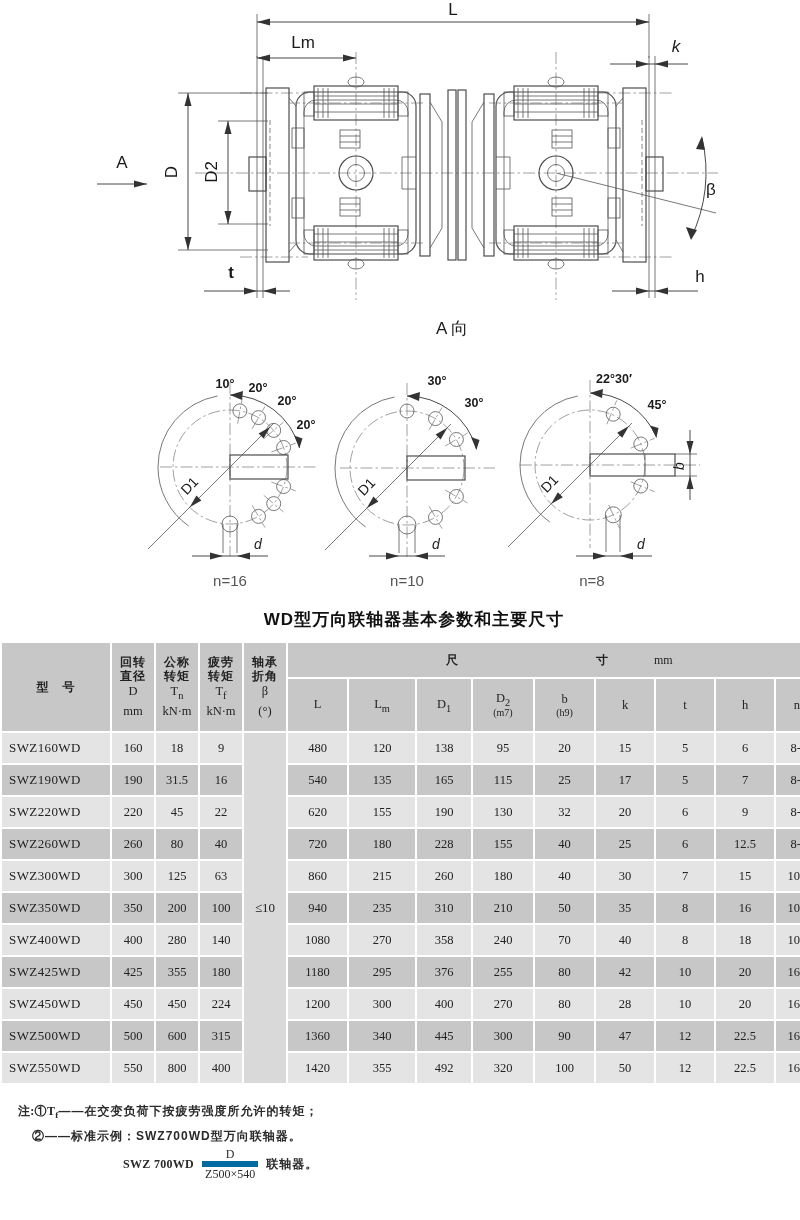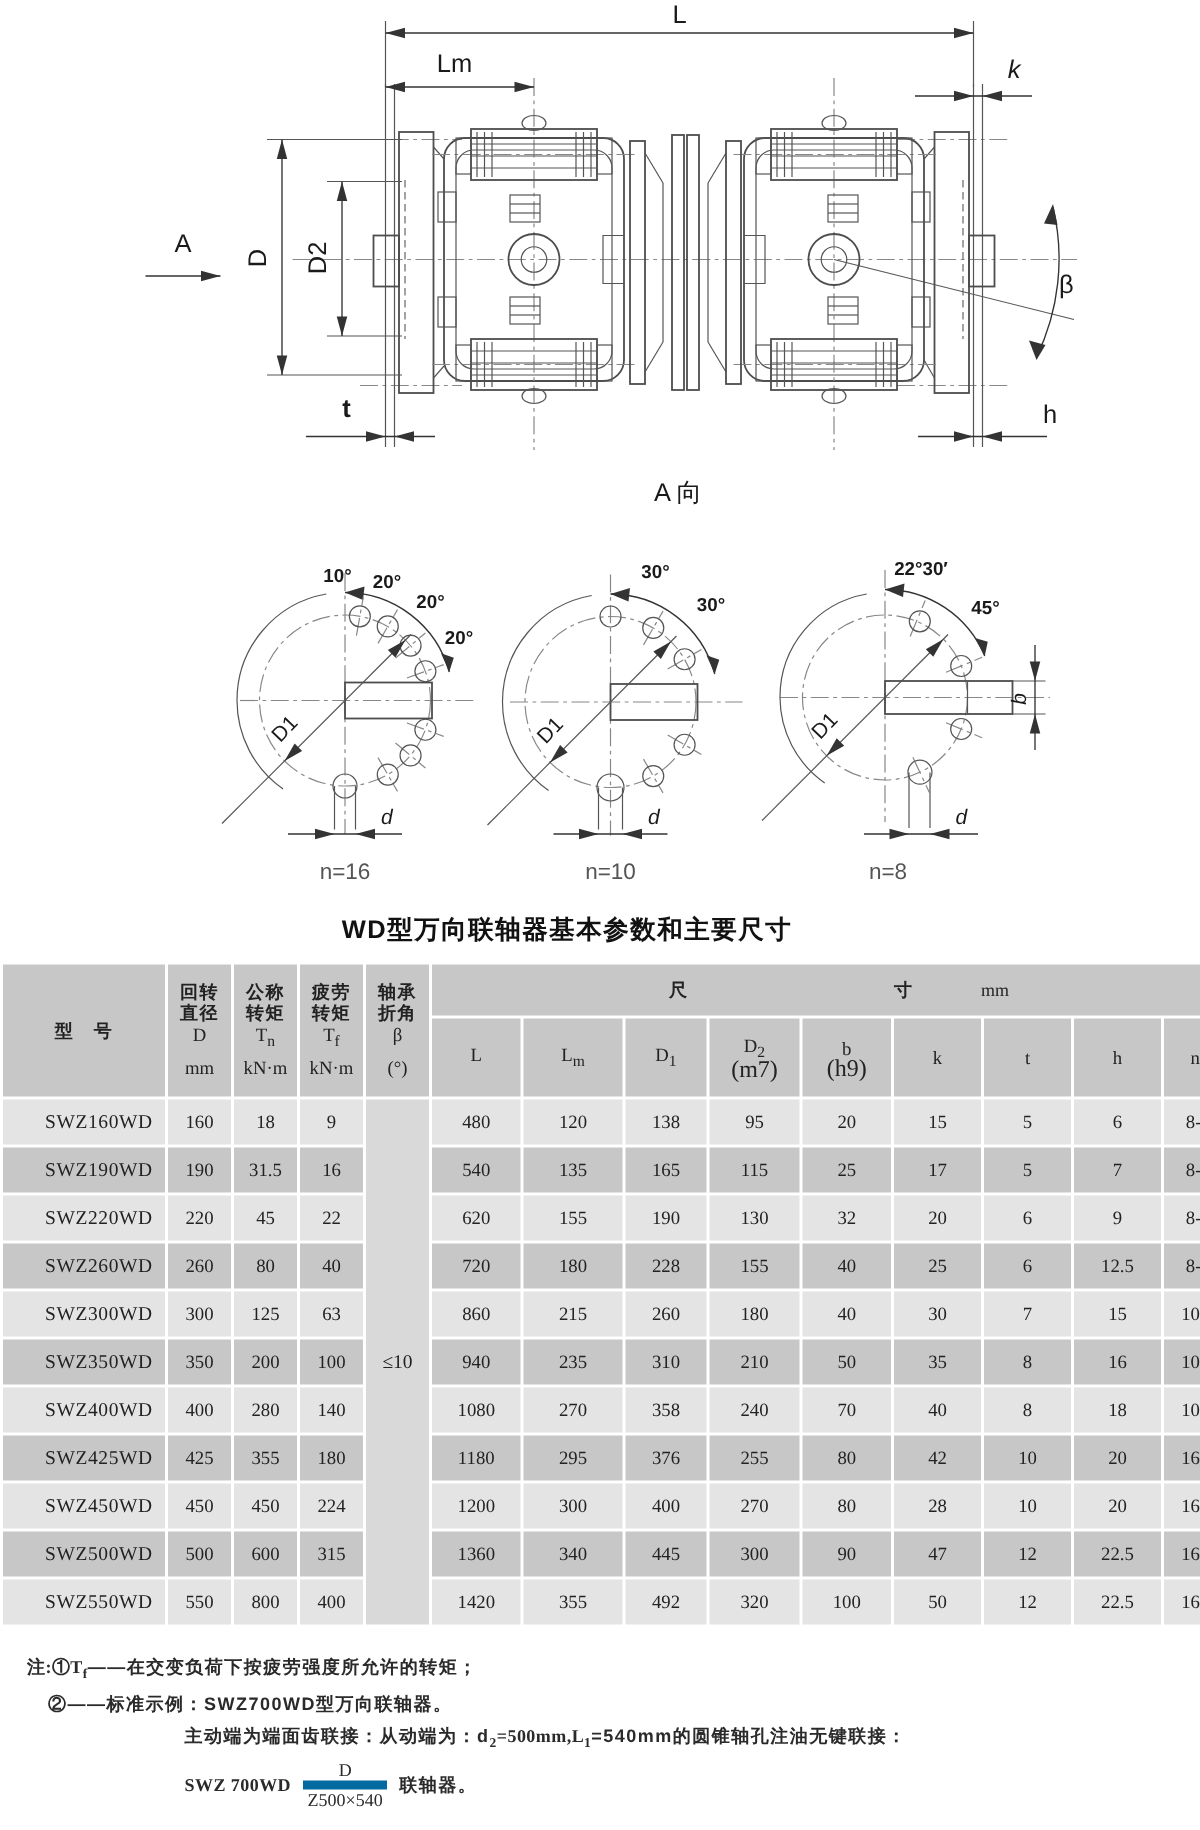--- a/index.html
+++ b/index.html
@@ -13,43 +13,43 @@
   .hid{fill:none;stroke:#666;stroke-width:0.8;stroke-dasharray:5 3;}
   .dim{fill:none;stroke:#333;stroke-width:0.9;}
   .arr{fill:#333;stroke:none;}
   .lbl{font-family:"Liberation Sans",sans-serif;fill:#1a1a1a;font-size:17px;}
   .lbl-sm{font-family:"Liberation Sans",sans-serif;fill:#1a1a1a;font-size:14px;}
   .ang{font-family:"Liberation Sans",sans-serif;fill:#1a1a1a;font-size:12.5px;font-weight:bold;}
   .cap{font-family:"Liberation Sans",sans-serif;fill:#555;font-size:15px;}
   .it{font-style:italic;}
   .bold{font-weight:bold;}
   
-  #title-row{width:656px;text-align:center;}
+  #title-row{width:656px;text-align:center;margin-left:36px;}
   #page-title{display:inline-block;margin:8px 0 10px 100px;font-size:17px;font-weight:bold;
               letter-spacing:1px;color:#111;}
   
   table#spec{border-collapse:separate;border-spacing:2px;width:800px;table-layout:fixed;
              background:#fff;}
   #spec th,#spec td{padding:0;margin:0;}
   #spec thead th{background:#c7c7c7;text-align:center;vertical-align:middle;
                  font-weight:normal;font-size:12px;color:#222;}
   #spec thead .hz{font-family:Liberation Serif, serif;font-weight:600;line-height:14px;letter-spacing:1px;}
   #spec thead .sym,#spec thead .unit{font-family:"Liberation Serif",serif;font-size:12.5px;line-height:16px;}
   #spec .grp{height:34px;}
   #spec .grp .g{display:flex;align-items:center;height:34px;}
   #spec .grp .g1{margin-left:158px;font-weight:600;letter-spacing:0;}
   #spec .grp .g2{margin-left:138px;font-weight:600;}
   #spec .grp .g3{margin-left:46px;font-family:"Liberation Serif",serif;}
   #spec .subhead th{height:52px;font-family:"Liberation Serif",serif;font-size:12.5px;}
-  #spec .subhead .bot{font-size:16px;line-height:12px;}
+  #spec .subhead .bot{font-size:10px;line-height:12px;}
   #spec tbody td{height:30px;text-align:center;vertical-align:middle;
                  font-family:"Liberation Serif",serif;font-size:12.5px;color:#222;}
   #spec tbody tr:nth-child(odd) td{background:#e4e4e4;}
   #spec tbody tr:nth-child(even) td{background:#c7c7c7;}
-  #spec tbody td.model{text-align:left;padding-left:28px;font-size:13px;letter-spacing:.4px;}
+  #spec tbody td.model{text-align:left;padding-left:7px;font-size:13px;letter-spacing:.4px;}
   #spec tbody td.beta-cell{background:#d9d9d9 !important;font-size:13px;}
   
   #notes{margin:16px 0 0 18px;font-size:12px;color:#2a2a2a;font-weight:600;letter-spacing:1px;}
   #notes .line{line-height:21px;}
   #notes .ind1{margin-left:14px;}
   #notes .ind2{margin-left:105px;font-weight:600;}
   #notes sub{font-size:9px;}
   .frac{display:inline-block;text-align:center;vertical-align:middle;margin:0 8px;
         font-family:"Liberation Serif",serif;font-weight:normal;letter-spacing:0;}
   .frac .num{display:block;line-height:14px;}
@@ -582,19 +582,18 @@
           <td>12</td>
           <td>22.5</td>
           <td>16-31</td>
         </tr>
       </tbody>
   </table>
 
   <div id="notes">
     <div class="line"><span class="serif">注:①T</span><sub class="serif">f</sub><span>——在交变负荷下按疲劳强度所允许的转矩；</span></div>
     <div class="line ind1"><span>②——标准示例：SWZ700WD型万向联轴器。</span></div>
-    <div class="line ind2"><span>主动端为端面齿联接：从动端为：d</span><sub class="serif">2</sub><span class="serif">=500mm,L</span><sub class="serif">1</sub><span>=540mm的圆锥轴孔注油无键联接：</span></div>
     <div class="line ind2">
       <span class="serif">SWZ 700WD</span><span class="frac"><span class="num">D</span><span class="den">Z500×540</span></span><span>联轴器。</span>
     </div>
   </div>
 
 </div>
 
 </body></html>

